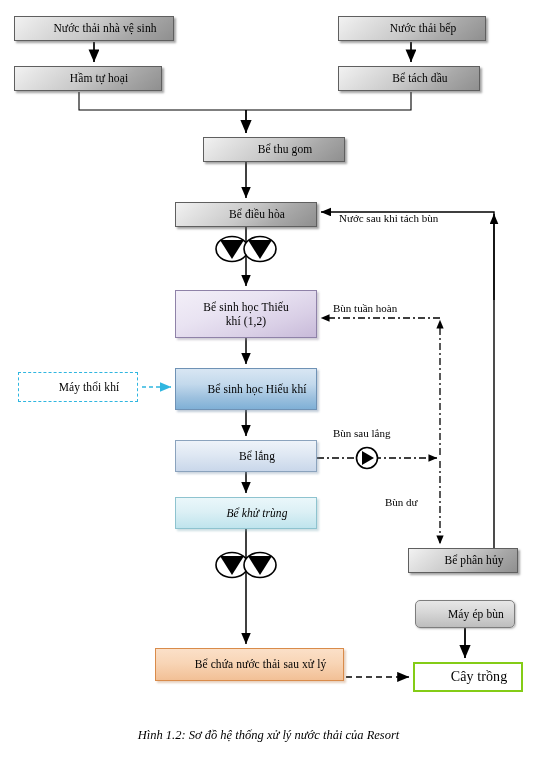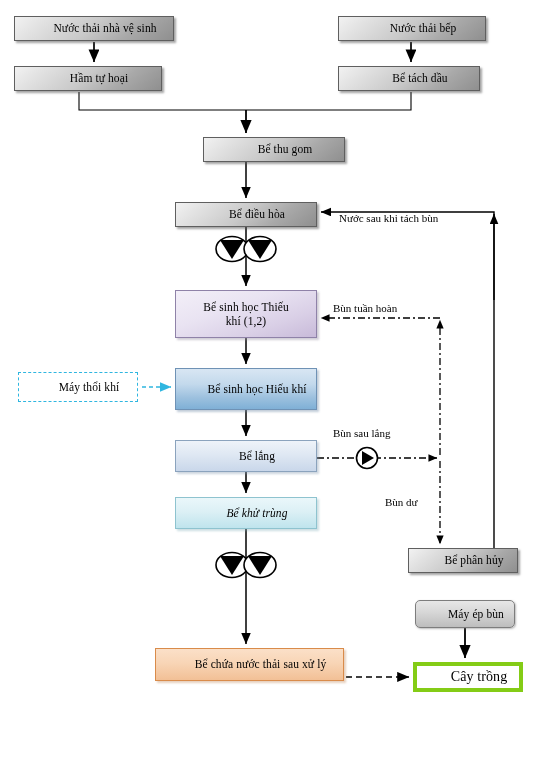--- a/index.html
+++ b/index.html
@@ -71,21 +71,21 @@
     background: linear-gradient(180deg, #eaf7fa 0%, #dcf0f5 45%, #bfe4ed 100%);
     box-shadow: 2px 2px 2px rgba(130,175,185,0.4);
     font-style: italic;
   }
   .effluent-box {
     border: 1px solid #d98b4a;
     background: linear-gradient(180deg, #fbe0c8 0%, #f8d5b6 45%, #f2c096 100%);
     box-shadow: 2px 2px 2px rgba(200,150,110,0.45);
   }
   .plain-box {
-    border: 4px solid #84cc16;
+    border: 2px solid #84cc16;
     background: #ffffff;
     font-size: 14px;
   }
   .blower-box {
     border: 1.5px dashed #2fb6e0;
     background: #ffffff;
   }
   .caption {
     position: absolute;
     left: 0;
@@ -252,14 +252,15 @@
   </div>
 
   <div class="edge-label" style="left:339px; top:212px;">Nước sau khi tách bùn</div>
 
   <div class="edge-label" style="left:333px; top:302px;">Bùn tuần hoàn</div>
 
   <div class="edge-label" style="left:333px; top:427px;">Bùn sau lắng</div>
 
   <div class="edge-label" style="left:385px; top:496px;">Bùn dư</div>
 
+  <div class="caption">Hình 1.2: Sơ đồ hệ thống xử lý nước thải của Resort</div>
 
 </div>
 
 </body></html>

